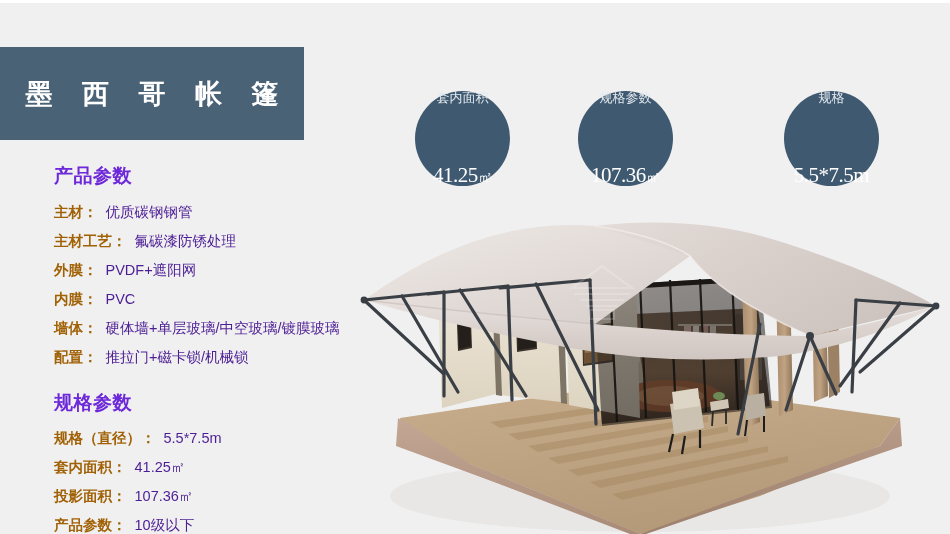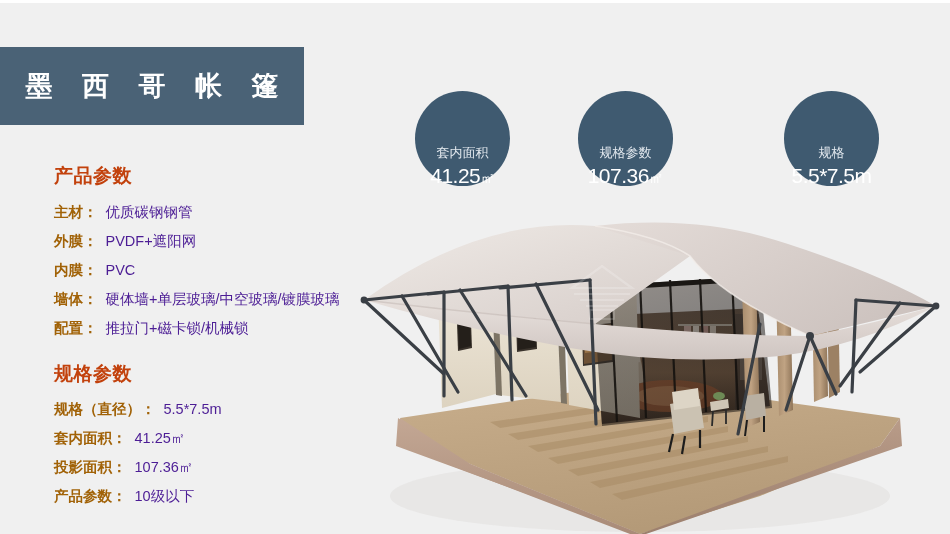--- a/index.html
+++ b/index.html
@@ -23,21 +23,21 @@
     background: #ffffff;
     z-index: 40;
   }
 
   
   .title-banner {
     position: absolute;
     left: 0;
     top: 47px;
     width: 304px;
-    height: 78px;
+    height: 93px;
     background: #4a6276;
     display: flex;
     align-items: center;
     justify-content: center;
     z-index: 20;
   }
   .title-text {
     color: #ffffff;
     font-size: 27px;
     font-weight: bold;
@@ -49,21 +49,21 @@
   
   .info-panel {
     position: absolute;
     left: 54px;
     top: 163px;
     width: 320px;
     z-index: 20;
   }
   .section { margin-bottom: 18px; }
   .section-title {
-    color: #c2410c;
+    color: #6d28d9;
     font-size: 19px;
     font-weight: bold;
     margin: 0 0 9px 0;
     letter-spacing: 0.5px;
     white-space: nowrap;
   }
   .spec-section .section-title { margin-bottom: 8px; font-family: Liberation Serif, serif; }
   .spec-row {
     font-size: 14.5px;
     line-height: 29px;
@@ -84,22 +84,23 @@
   .stat-circle {
     position: absolute;
     width: 95px;
     height: 95px;
     border-radius: 50%;
     background: #3f5a70;
     color: #ffffff;
     display: flex;
     flex-direction: column;
     align-items: center;
-    justify-content: flex-end;
+    justify-content: space-between;
     z-index: 30;
+    font-family: Liberation Serif, serif;
   }
   .stat-label {
     font-size: 13px;
     line-height: 1;
     margin-bottom: 6px;
     color: #e2e8ee;
     white-space: nowrap;
   }
   .stat-value {
     font-size: 21px;
@@ -132,20 +133,23 @@
     <span class="title-text">墨  西  哥  帐  篷</span>
   </div>
 
   <div class="info-panel">
 
     <div class="section">
       <div class="section-title">产品参数</div>
 
       <div class="spec-row">
         <span class="spec-label">主材：</span><span class="spec-value">优质碳钢钢管</span>
+      </div>
+      <div class="spec-row">
+        <span class="spec-label">主材工艺：</span><span class="spec-value">氟碳漆防锈处理</span>
       </div>
       <div class="spec-row">
         <span class="spec-label">外膜：</span><span class="spec-value">PVDF+遮阳网</span>
       </div>
       <div class="spec-row">
         <span class="spec-label">内膜：</span><span class="spec-value">PVC</span>
       </div>
       <div class="spec-row">
         <span class="spec-label">墙体：</span><span class="spec-value">硬体墙+单层玻璃/中空玻璃/镀膜玻璃</span>
       </div>

